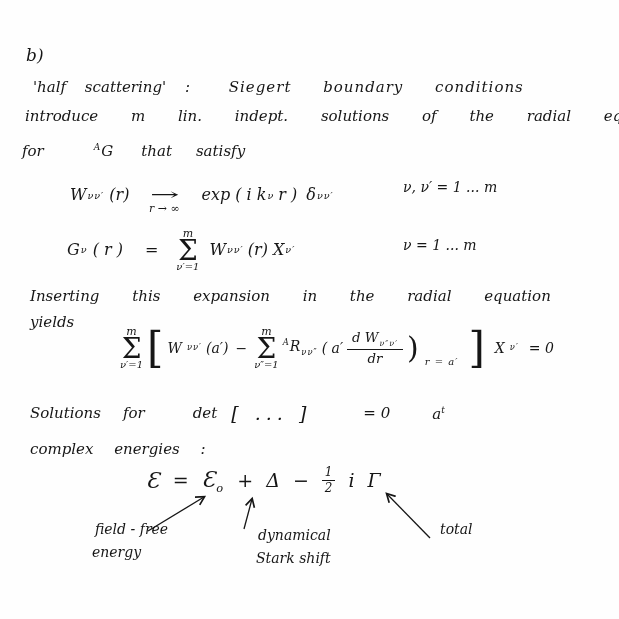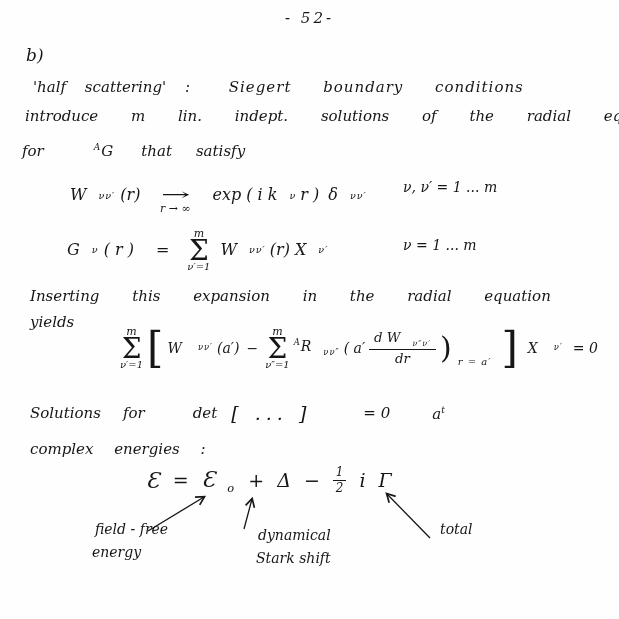--- a/index.html
+++ b/index.html
@@ -5,21 +5,21 @@
   * { margin:0; padding:0; box-sizing:border-box; }
   html,body { width:619px; height:619px; background:#ffffff; }
   .sheet {
     position:relative; width:619px; height:619px; overflow:hidden;
     background:#fefefe; color:#161616;
     font-family:"DejaVu Serif","DejaVu Sans",serif; font-style:italic;
   }
   .ln { position:absolute; white-space:nowrap; font-size:15px; line-height:1.15; }
   .eqrow { display:flex; align-items:center; }
   .title { font-size:18px; letter-spacing:7px; border-bottom:2px solid #161616; padding:0 4px 3px 2px; }
-  .sub { font-size:0.6em; vertical-align:-0.45em; margin-left:12px; letter-spacing:1px; }
+  .sub { font-size:0.6em; vertical-align:-0.45em; margin-left:1px; letter-spacing:1px; }
   .sup { font-size:0.6em; vertical-align:0.7em; margin-right:1px; }
   .wsA { word-spacing:14px; }
   .wsB { word-spacing:26px; letter-spacing:1px; }
   .wsD { word-spacing:28px; }
   .wsE { word-spacing:16px; }
   .sum { display:inline-flex; flex-direction:column; align-items:center; line-height:1; }
   .sum .top { font-size:11px; }
   .sum .sig { font-size:28px; line-height:0.85; font-style:normal; }
   .sum .bot { font-size:10px; }
   .frac { display:inline-flex; flex-direction:column; align-items:center; line-height:1.15; font-size:0.95em; }
@@ -32,21 +32,20 @@
   .arrblock .arr { display:inline-block; transform:scaleX(2.2); font-style:normal; font-size:16px; line-height:0.9; }
   .arrblock .lim { font-size:11px; margin-top:1px; }
   .note { font-size:14px; }
   svg.overlay { position:absolute; left:0; top:0; pointer-events:none; }
 </style>
 </head>
 <body>
 
 <div class="sheet">
 
-  <div class="ln" style="top:10px;left:0;width:619px;text-align:center;letter-spacing:3px;">- 52-</div>
 
   <div class="ln" style="top:46px;left:26px;font-size:17px;">b)</div>
 
   <div class="ln" style="top:79px;left:33px;">
     <span class="wsA">'half scattering' :</span>
     <span class="wsB" style="margin-left:34px;">Siegert boundary conditions</span>
   </div>
 
   <div class="ln wsD" style="top:108px;left:25px;">introduce m lin. indept. solutions of the radial eqn.</div>
 

